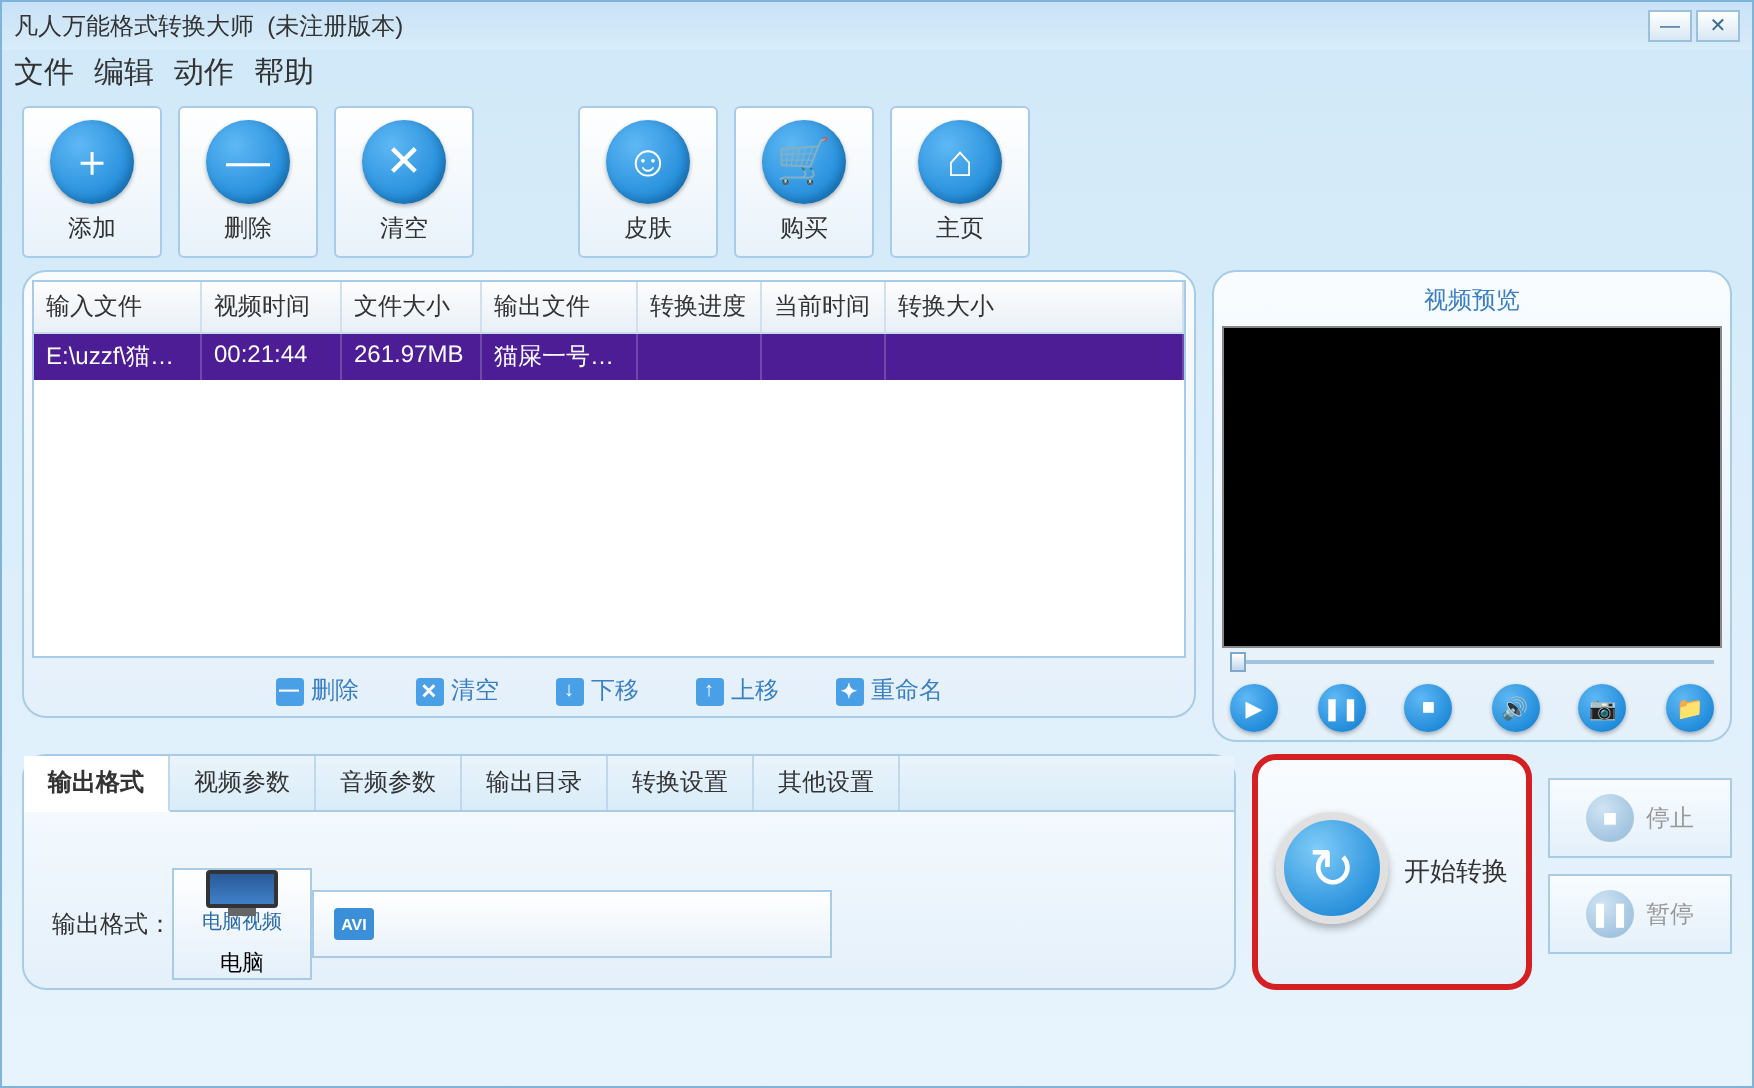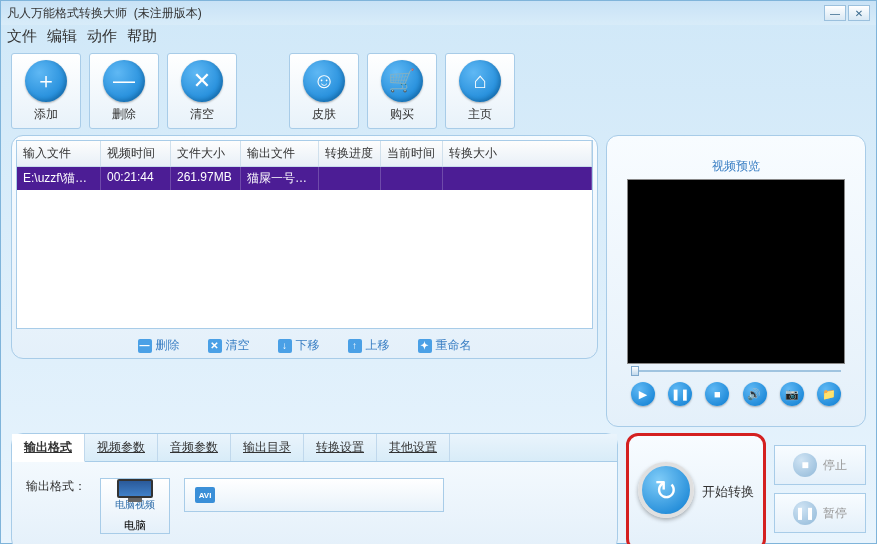--- a/index.html
+++ b/index.html
@@ -30,35 +30,35 @@
 .ft-body { flex: 1; background: #fff; }
 .ft-row { display: flex; background: #4c1d95; color: #fff; }
 .ft-row div { font-size: 12px; padding: 3px 6px; border-right: 1px solid rgba(255,255,255,0.2); white-space: nowrap; overflow: hidden; text-overflow: ellipsis; }
 
 .col-input { width: 84px; } .col-dur { width: 70px; } .col-size { width: 70px; } .col-out { width: 78px; } .col-prog { width: 62px; } .col-time { width: 62px; } .col-osize { flex: 1; }
 
 .list-actions { display: flex; justify-content: center; gap: 28px; padding: 8px 0 0 0; font-size: 12px; color: #3a7fc4; }
 .la-item { display: flex; align-items: center; gap: 4px; cursor: pointer; }
 .la-ico { width: 14px; height: 14px; display: inline-flex; align-items: center; justify-content: center; background: #4aa0e6; color: #fff; border-radius: 2px; font-size: 10px; font-weight: bold; }
 
-.right-panel { width: 260px; height: 292px; padding: 20px; display: flex; flex-direction: column; }
+.right-panel { width: 260px; height: 236px; padding: 4px; display: flex; flex-direction: column; }
 .preview-title { text-align: center; font-size: 12px; color: #3a7fc4; padding: 2px 0 4px 0; }
 .preview-box { flex: 1; background: #000; border: 1px solid #888; }
 .slider { height: 14px; display: flex; align-items: center; padding: 0 4px; }
 .slider-track { flex: 1; height: 2px; background: #a0c4e0; position: relative; }
 .slider-thumb { position: absolute; left: 0; top: -4px; width: 8px; height: 10px; background: linear-gradient(to bottom,#fff,#c0d8ec); border: 1px solid #7fa8cc; }
 .player-btns { display: flex; justify-content: space-between; padding: 4px 4px 0 4px; }
 .pb { width: 24px; height: 24px; border-radius: 50%; background: radial-gradient(circle at 35% 30%, #5fb8f4, #0a7bd0); display: flex; align-items: center; justify-content: center; color: #fff; font-size: 11px; cursor: pointer; box-shadow: 0 1px 2px rgba(0,0,0,0.3); }
 
 .bottom-row { display: flex; gap: 8px; padding: 6px 10px 10px 10px; }
 .settings-panel { flex: 1; height: 118px; padding: 0; }
 .tabs { display: flex; border-bottom: 1px solid #a8cce8; background: linear-gradient(to bottom,#eaf4fc,#d8ecf8); }
-.tab { font-size: 12px; padding: 5px 12px; cursor: pointer; color: #333; border-right: 1px solid #c0d8ec; text-decoration: underline; }
+.tab { font-size: 12px; padding: 5px 12px; cursor: pointer; color: #333; border-right: 1px solid #c0d8ec; }
 .tab.active { background: #fff; border-bottom: 1px solid #fff; margin-bottom: -1px; font-weight: bold; }
-.tab-content { padding: 16px 14px; display: flex; gap: 14px; font-size: 12px; }
+.tab-content { padding: 16px 14px; display: flex; align-items: center; font-size: 12px; margin-top: 12px; }
 .fmt-label { color: #333; }
 .pc-btn { width: 70px; height: 56px; border: 1px solid #a8cce8; background: linear-gradient(to bottom,#fff,#e4f0fa); display: flex; flex-direction: column; align-items: center; justify-content: center; cursor: pointer; }
 .pc-monitor { width: 36px; height: 24px; background: linear-gradient(to bottom,#2a5a9a,#4080c8); border: 2px solid #333; border-radius: 2px; position: relative; }
 .pc-monitor::after { content: ''; position: absolute; bottom: -6px; left: 50%; transform: translateX(-50%); width: 14px; height: 4px; background: #666; }
 .pc-btn .lbl { font-size: 11px; margin-top: 6px; }
 .codec-btn { flex: 1; max-width: 260px; height: 32px; border: 1px solid #a8cce8; background: linear-gradient(to bottom,#fff,#e8f2fa); display: flex; align-items: center; padding: 16px 10px; cursor: pointer; gap: 8px; }
 .avi-ico { width: 20px; height: 16px; background: #3a8fd8; border-radius: 2px; display: flex; align-items: center; justify-content: center; color: #fff; font-size: 8px; font-weight: bold; }
 
 .start-box { width: 140px; height: 118px; border: 3px solid #d42020; display: flex; align-items: center; justify-content: center; }
 .start-btn { display: flex; flex-direction: column; align-items: center; cursor: pointer; font-size: 13px; color: #333; }

